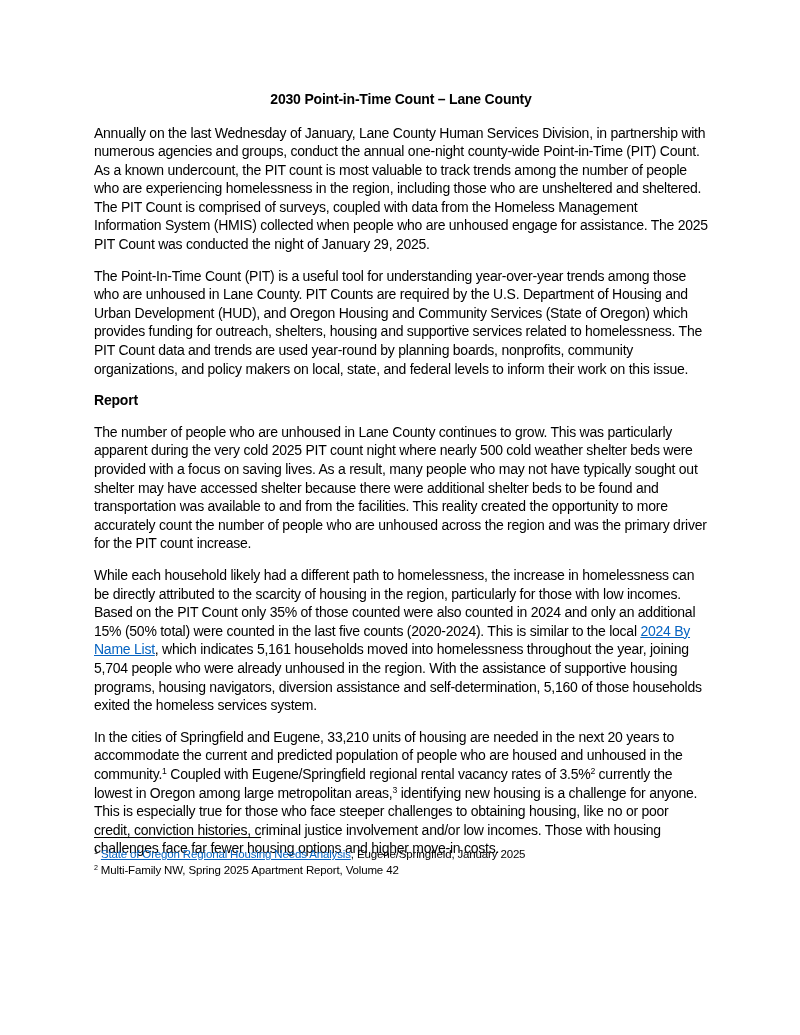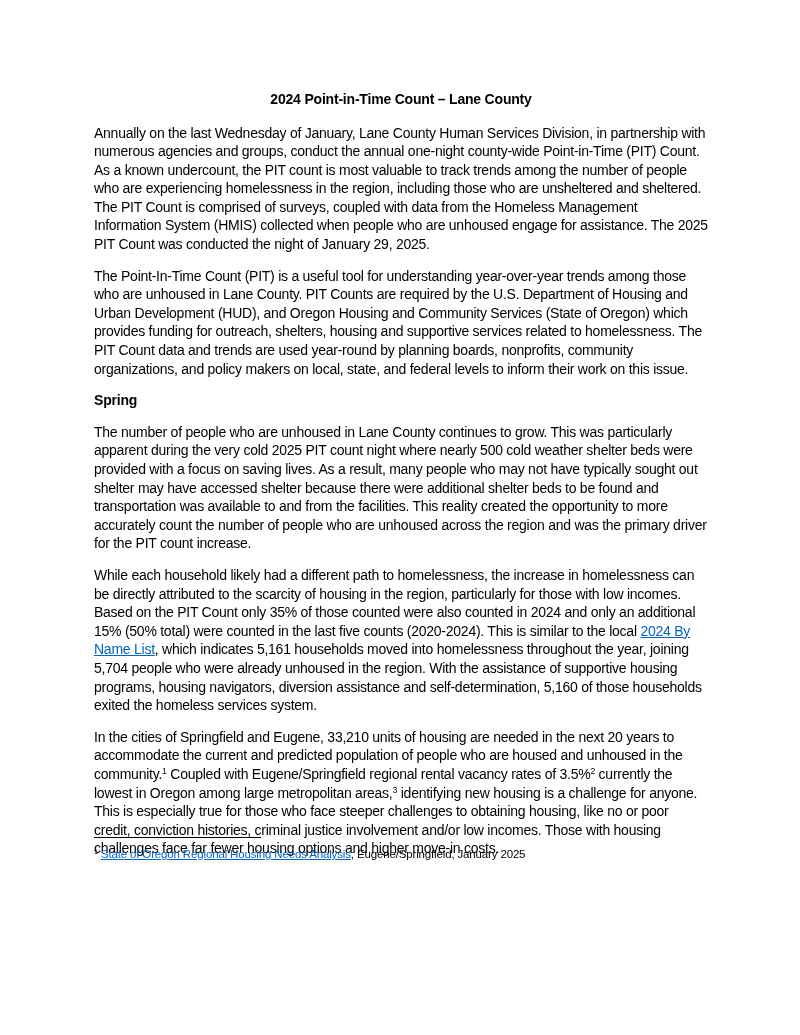--- a/index.html
+++ b/index.html
@@ -80,34 +80,35 @@
     margin: 0;
   }
 </style>
 </head>
 <body>
 
 <div class="page">
 
   <div class="content">
 
-    <h1 class="title">2024 Point-in-Time Count – Lane County</h1>
+    <h1 class="title">2030 Point-in-Time Count – Lane County</h1>
 
     <p class="body-p">Annually on the last Wednesday of January, Lane County Human Services Division, in partnership with numerous agencies and groups, conduct the annual one-night county-wide Point-in-Time (PIT) Count. As a known undercount, the PIT count is most valuable to track trends among the number of people who are experiencing homelessness in the region, including those who are unsheltered and sheltered. The PIT Count is comprised of surveys, coupled with data from the Homeless Management Information System (HMIS) collected when people who are unhoused engage for assistance. The 2025 PIT Count was conducted the night of January 29, 2025.</p>
 
     <p class="body-p">The Point-In-Time Count (PIT) is a useful tool for understanding year-over-year trends among those who are unhoused in Lane County. PIT Counts are required by the U.S. Department of Housing and Urban Development (HUD), and Oregon Housing and Community Services (State of Oregon) which provides funding for outreach, shelters, housing and supportive services related to homelessness. The PIT Count data and trends are used year-round by planning boards, nonprofits, community organizations, and policy makers on local, state, and federal levels to inform their work on this issue.</p>
 
-    <h2 class="section-heading">Spring</h2>
+    <h2 class="section-heading">Report</h2>
 
     <p class="body-p">The number of people who are unhoused in Lane County continues to grow. This was particularly apparent during the very cold 2025 PIT count night where nearly 500 cold weather shelter beds were provided with a focus on saving lives.  As a result, many people who may not have typically sought out shelter may have accessed shelter because there were additional shelter beds to be found and transportation was available to and from the facilities. This reality created the opportunity to more accurately count the number of people who are unhoused across the region and was the primary driver for the PIT count increase.</p>
 
     <p class="body-p"><span>While each household likely had a different path to homelessness, the increase in homelessness can be directly attributed to the scarcity of housing in the region, particularly for those with low incomes. Based on the PIT Count only 35% of those counted were also counted in 2024 and only an additional 15% (50% total) were counted in the last five counts (2020-2024). This is similar to the local </span><a href="#" class="doc-link">2024 By Name List</a><span>, which indicates 5,161 households moved into homelessness throughout the year, joining 5,704 people who were already unhoused in the region. With the assistance of supportive housing programs, housing navigators, diversion assistance and self-determination, 5,160 of those households exited the homeless services system.</span></p>
 
     <p class="body-p"><span>In the cities of Springfield and Eugene, 33,210 units of housing are needed in the next 20 years to accommodate the current and predicted population of people who are housed and unhoused in the community.</span><sup>1</sup><span> Coupled with Eugene/Springfield regional rental vacancy rates of 3.5%</span><sup>2</sup><span> currently the lowest in Oregon among large metropolitan areas,</span><sup>3</sup><span>  identifying new housing is a challenge for anyone. This is especially true for those who face steeper challenges to obtaining housing, like no or poor credit, conviction histories, criminal justice involvement and/or low incomes. Those with housing challenges face far fewer housing options and higher move-in costs.</span></p>
 
   </div>
 
   <div class="footnotes">
     <div class="footnote-rule"></div>
     <p class="footnote"><sup>1</sup><span> </span><a href="#" class="doc-link">State of Oregon Regional Housing Needs Analysis</a><span>, Eugene/Springfield, January 2025</span></p>
+    <p class="footnote"><sup>2</sup><span> Multi-Family NW, Spring 2025 Apartment Report, Volume 42</span></p>
   </div>
 
 </div>
 
 </body></html>

